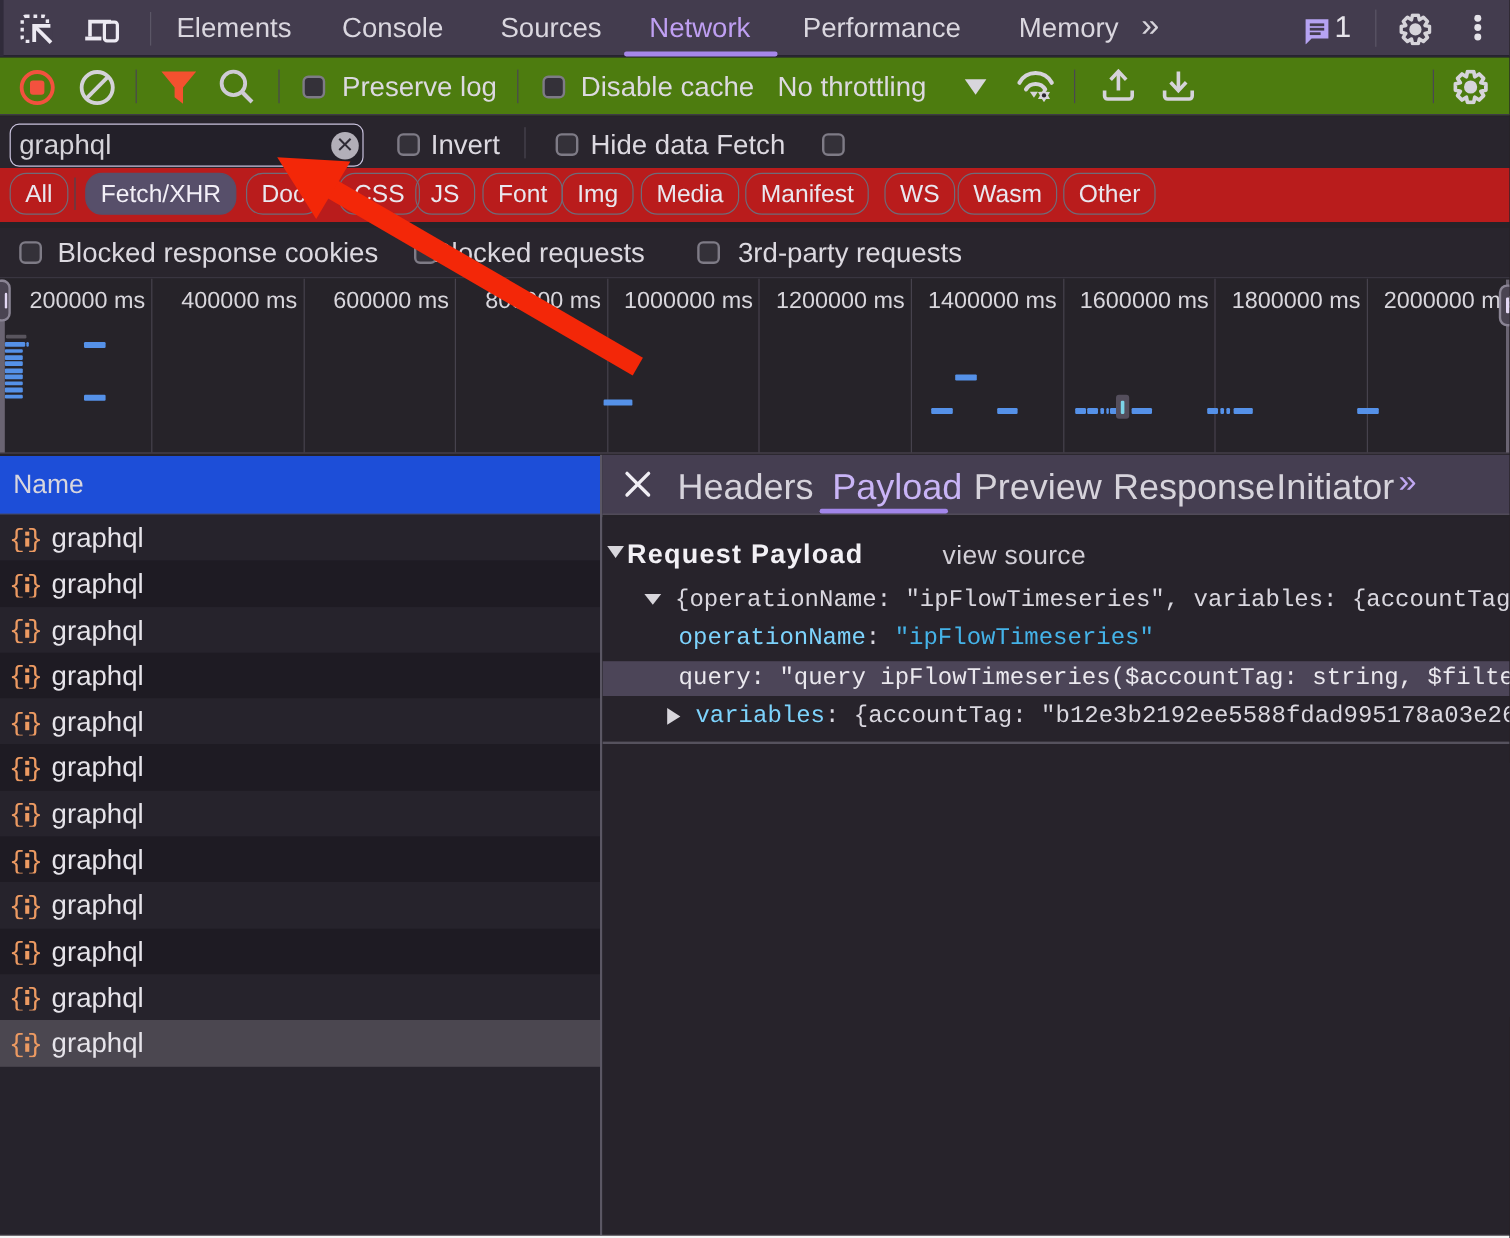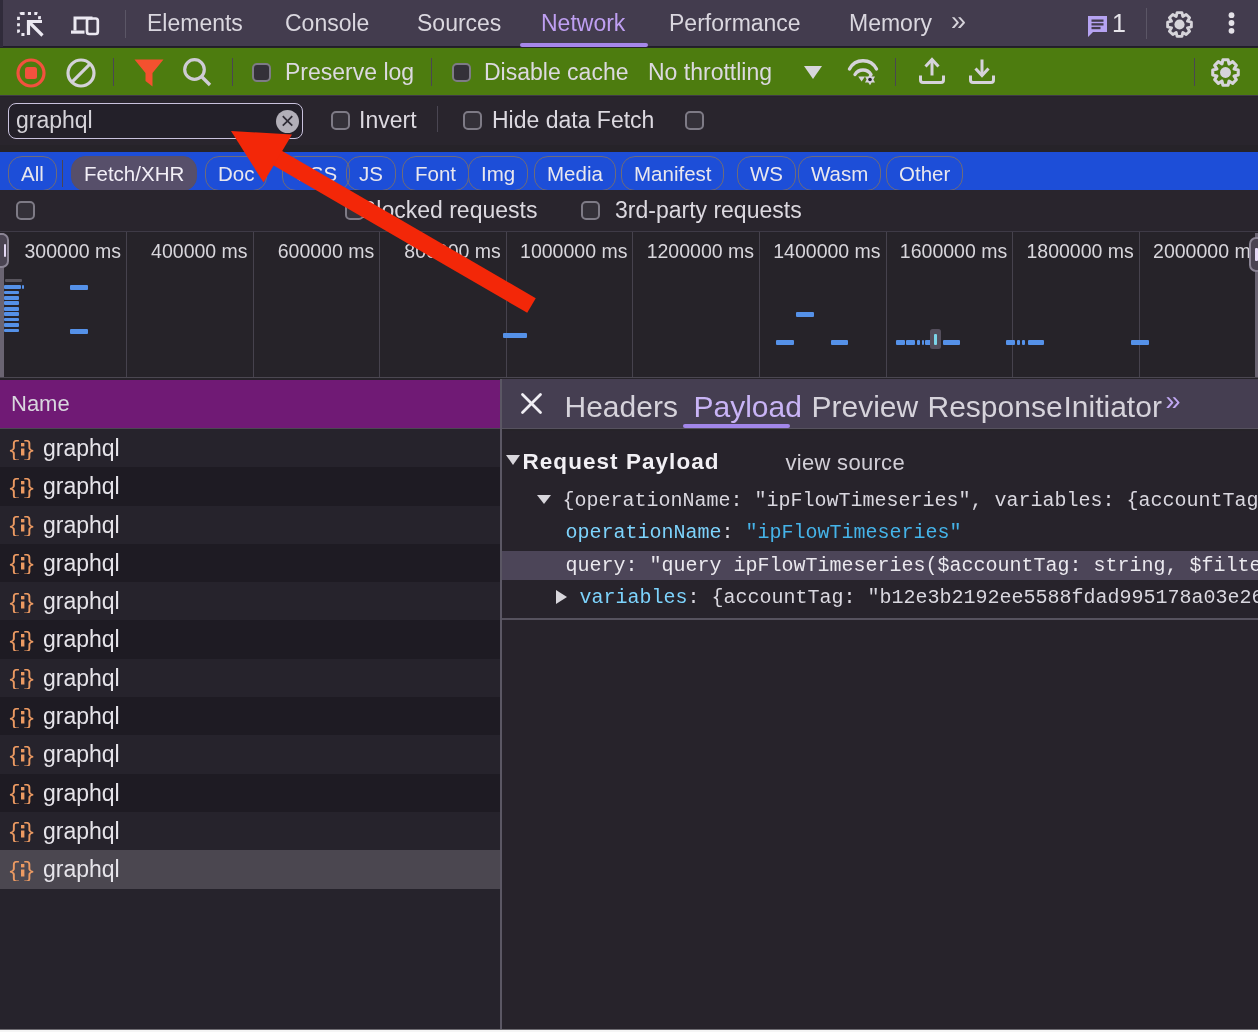--- a/index.html
+++ b/index.html
@@ -27,21 +27,21 @@
   #filterrow { left:0; top:97px; width:1258px; height:48px; background:#29252d; }
   #finput { position:absolute; left:8px; top:6px; width:295px; height:36px;
     border:1.5px solid #c9c2dd; border-radius:8px; background:#232029; }
   #ftext { position:absolute; left:16px; top:10px; font-size:23px; color:#d5d3d9; }
   #fclear { position:absolute; left:276px; top:13px; width:23px; height:23px;
     border-radius:50%; background:#b2afb8; }
   #fclear:after { content:"×"; position:absolute; left:4.5px; top:-3.5px;
     font-size:24px; color:#2e2b35; }
 
   
-  #chiprow { left:0; top:152px; width:1258px; height:45px; background:#1d4ed8; }
+  #chiprow { left:0; top:140px; width:1258px; height:45px; background:#b91c1c; }
   .chip { position:absolute; top:4px; height:35px; line-height:32px;
     border:1.5px solid #6f6b78; border-radius:14px; color:#e9e7ee;
     font-size:20.5px; font-weight:500; padding:0 12px; line-height:33px; }
   .chip.sel { background:#574f6a; border-color:#574f6a; color:#f2eff7; }
 
   
   #blockrow { left:0; top:190px; width:1258px; height:42px; background:#29252d;
     border-bottom:1px solid #3e3a46; }
 
   
@@ -52,21 +52,21 @@
     text-align:right; white-space:nowrap; }
   .bar { position:absolute; height:5px; background:#5591e8; border-radius:1px; }
   .grip { position:absolute; width:15px; height:35px; background:#4a4452;
     border:2px solid #8a8494; border-radius:7px; }
   .grip i { position:absolute; width:2.5px; height:13px; top:8.5px;
     background:#e4d9f5; border-radius:1px; }
   .edgestrip { position:absolute; top:1px; width:3.5px; height:145px;
     background:#77707f; opacity:0.85; }
 
   
-  #lefthead { left:0; top:380px; width:500px; height:49px; background:#701a75;
+  #lefthead { left:0; top:380px; width:500px; height:49px; background:#1d4ed8;
     border-bottom:1.5px solid #4b4751; }
   #namehdr { position:absolute; left:11px; top:11px; font-size:22px; color:#d8d6de; }
   #rows { left:0; top:429px; width:500px; height:603px; background:#26232c; }
   .row { position:relative; width:500px; height:38.3px; }
   .row { background:#1e1b23; }
   .row.odd { background:#26232c; }
   .row.sel { background:#4b4750; }
   .gicon { position:absolute; left:9px; top:8.5px; width:26px; height:22px; }
   .gname { position:absolute; left:43px; top:6px; font-size:23px; color:#e6e4ea; }
 
@@ -215,37 +215,38 @@
     <div class="chip" style="left:468px">Img</div>
     <div class="chip" style="left:534px">Media</div>
     <div class="chip" style="left:621px">Manifest</div>
     <div class="chip" style="left:737px">WS</div>
     <div class="chip" style="left:798px">Wasm</div>
     <div class="chip" style="left:886px">Other</div>
   </div>
 
   <div class="abs" id="blockrow">
     <div class="cb" style="left:16px;top:11px"></div>
+    <div class="lbl" style="left:48px;top:7px">Blocked response cookies</div>
     <div class="cb" style="left:345px;top:11px"></div>
     <div class="lbl" style="left:361px;top:7px">Blocked requests</div>
     <div class="cb" style="left:581px;top:11px"></div>
     <div class="lbl" style="left:615px;top:7px">3rd-party requests</div>
   </div>
 
   <div class="abs" id="overview">
     <div class="gline" style="left:126.0px"></div>
     <div class="gline" style="left:252.6px"></div>
     <div class="gline" style="left:379.2px"></div>
     <div class="gline" style="left:505.8px"></div>
     <div class="gline" style="left:632.4px"></div>
     <div class="gline" style="left:759.0px"></div>
     <div class="gline" style="left:885.6px"></div>
     <div class="gline" style="left:1012.2px"></div>
     <div class="gline" style="left:1138.8px"></div>
-    <div class="glbl" style="left:11.0px">300000 ms</div>
+    <div class="glbl" style="left:11.0px">200000 ms</div>
     <div class="glbl" style="left:137.6px">400000 ms</div>
     <div class="glbl" style="left:264.2px">600000 ms</div>
     <div class="glbl" style="left:390.8px">800000 ms</div>
     <div class="glbl" style="left:517.4px">1000000 ms</div>
     <div class="glbl" style="left:644.0px">1200000 ms</div>
     <div class="glbl" style="left:770.6px">1400000 ms</div>
     <div class="glbl" style="left:897.2px">1600000 ms</div>
     <div class="glbl" style="left:1023.8px">1800000 ms</div>
     <div class="glbl" style="left:1150.4px">2000000 ms</div>
 

